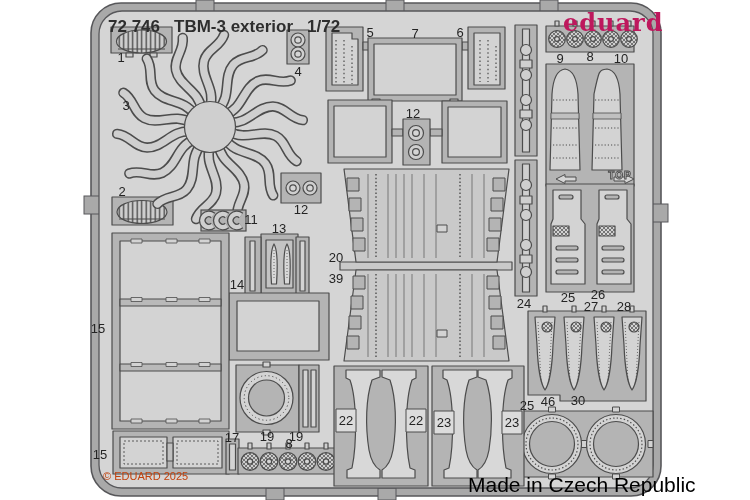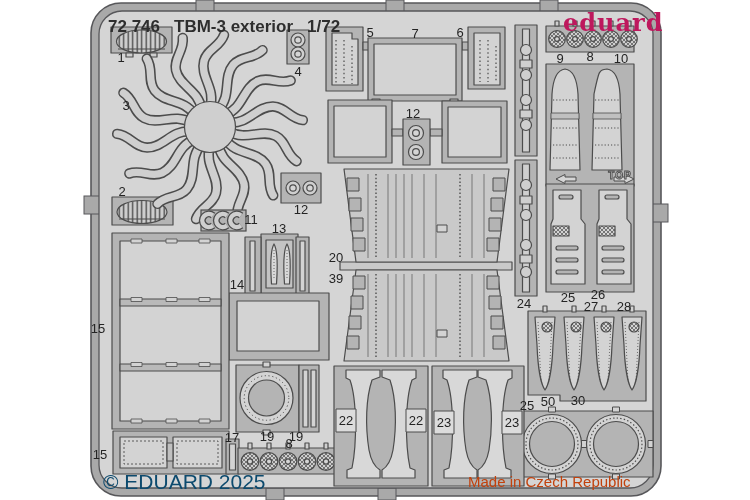--- a/index.html
+++ b/index.html
@@ -2,22 +2,22 @@
 <html><head>
 <meta charset="utf-8">
 <style>
   html,body{margin:0;padding:0;background:#ffffff;}
   .stage{position:relative;width:750px;height:500px;background:#ffffff;overflow:hidden;
          font-family:"Liberation Sans",sans-serif;}
   .stage svg{position:absolute;left:0;top:0;}
   .txt{position:absolute;color:#2b2b2b;white-space:nowrap;}
   .header{left:108px;top:17px;display:flex;gap:14px;font-size:17px;font-weight:bold;color:#2e2e2e;}
   .brand{left:563px;top:8px;font-family:"DejaVu Serif",serif;font-weight:bold;font-size:24px;color:#be185d;letter-spacing:1px;}
-  .foot-left{left:103px;top:470px;font-size:21px;color:#0c4a6e;}
-  .foot-right{left:468px;top:473px;font-size:15px;color:#c2410c;}
+  .foot-left{left:103px;top:470px;font-size:11px;color:#c2410c;}
+  .foot-right{left:468px;top:473px;font-size:21px;color:#000000;}
   .plabel{position:absolute;width:20px;text-align:center;font-size:13px;color:#242424;}
   .topmark{left:579px;top:170px;width:34px;text-align:center;font-size:10px;font-weight:bold;
            color:#d5d5d5;-webkit-text-stroke:0.9px #4c4c4c;letter-spacing:1px;margin-left:24px;}
   .part{stroke:#4c4c4c;stroke-width:1.2;stroke-linejoin:round;}
 </style>
 </head>
 <body>
 
 <div class="stage">
 
@@ -486,17 +486,17 @@
 <div class="plabel" style="left:326px;top:271px">39</div>
 <div class="plabel" style="left:336px;top:413px">22</div>
 <div class="plabel" style="left:406px;top:413px">22</div>
 <div class="plabel" style="left:434px;top:415px">23</div>
 <div class="plabel" style="left:502px;top:415px">23</div>
 <div class="plabel" style="left:514px;top:296px">24</div>
 <div class="plabel" style="left:558px;top:290px">25</div>
 <div class="plabel" style="left:588px;top:287px">26</div>
 <div class="plabel" style="left:581px;top:299px">27</div>
 <div class="plabel" style="left:614px;top:299px">28</div>
-<div class="plabel" style="left:538px;top:394px">50</div>
+<div class="plabel" style="left:538px;top:394px">46</div>
 <div class="plabel" style="left:568px;top:393px">30</div>
 <div class="plabel" style="left:517px;top:398px">25</div>
 
 </div>
 
 </body></html>

